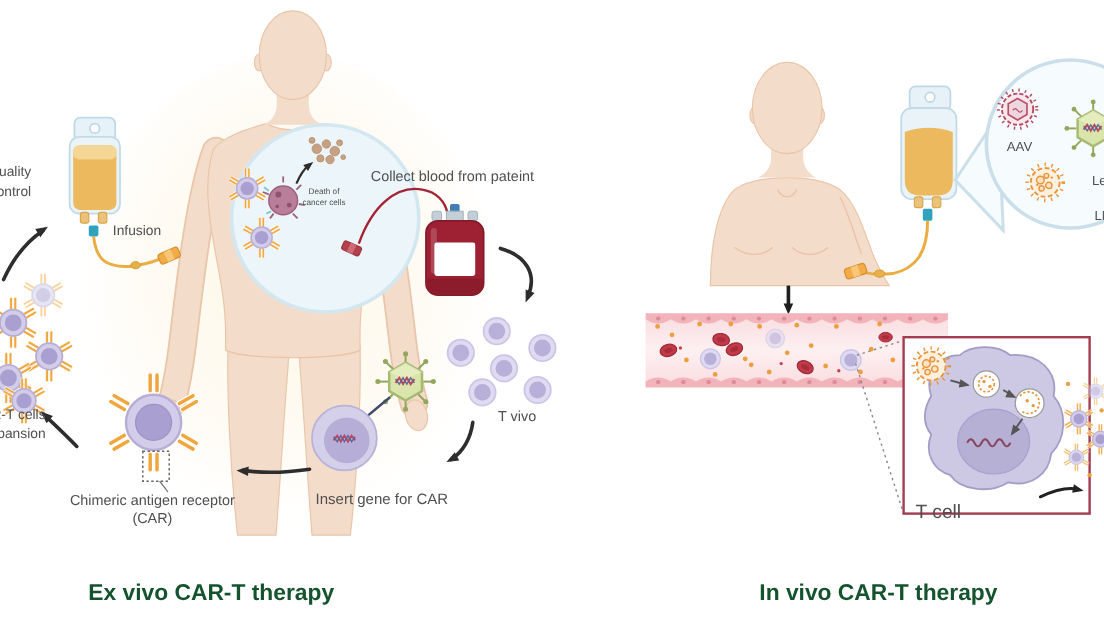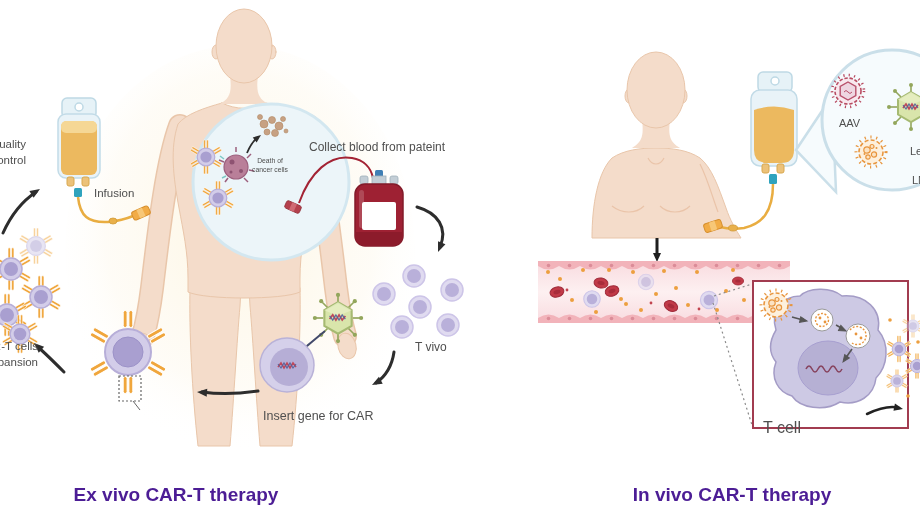--- a/index.html
+++ b/index.html
@@ -14,21 +14,21 @@
   #lbl-collect{left:309px;top:140px;font-size:12px;text-align:center;}
   #lbl-death{left:243px;top:157px;width:54px;font-size:6.8px;line-height:8.6px;text-align:center;}
   #lbl-tcells{left:415px;top:340px;font-size:12px;}
   #lbl-insert{left:263px;top:409px;font-size:12.5px;}
   #lbl-car{left:38px;top:410px;width:178px;font-size:12px;line-height:15px;text-align:center;}
   #lbl-exp{left:-78px;top:338px;width:116px;font-size:11.5px;line-height:16px;text-align:right;}
   #lbl-aav{left:839px;top:116px;font-size:11px;}
   #lbl-lnp{left:912px;top:173px;font-size:11px;}
   #lbl-lenti{left:910px;top:144px;font-size:11px;white-space:nowrap;}
   #lbl-tcell-inset{left:763px;top:421px;font-size:16px;}
-  .title{position:absolute;top:484px;width:240px;text-align:center;color:#4c1d95;
+  .title{position:absolute;top:484px;width:240px;text-align:center;color:#14532d;
          font-size:19px;font-weight:600;line-height:22px;}
   #title-ex{left:56px;}
   #title-in{left:612px;}
 </style>
 </head>
 <body>
 
 <div class="stage">
 
 <svg width="920" height="527" viewBox="0 0 920 527">
@@ -432,20 +432,22 @@
 </svg>
 
 <div class="lbl" id="lbl-qc">Quality
 control</div>
 <div class="lbl" id="lbl-infusion">Infusion</div>
 <div class="lbl" id="lbl-collect">Collect blood from pateint</div>
 <div class="lbl" id="lbl-death">Death of
 cancer cells</div>
 <div class="lbl" id="lbl-tcells">T vivo</div>
 <div class="lbl" id="lbl-insert">Insert gene for CAR</div>
+<div class="lbl" id="lbl-car">Chimeric antigen receptor
+(CAR)</div>
 <div class="lbl" id="lbl-exp">CAR-T cells
 expansion</div>
 <div class="lbl" id="lbl-aav">AAV</div>
 <div class="lbl" id="lbl-lnp">LNP</div>
 <div class="lbl" id="lbl-lenti">Lentivirus</div>
 <div class="lbl" id="lbl-tcell-inset">T cell</div>
 <div class="title" id="title-ex">Ex vivo CAR-T therapy</div>
 <div class="title" id="title-in">In vivo CAR-T therapy</div>
 
 </div>

